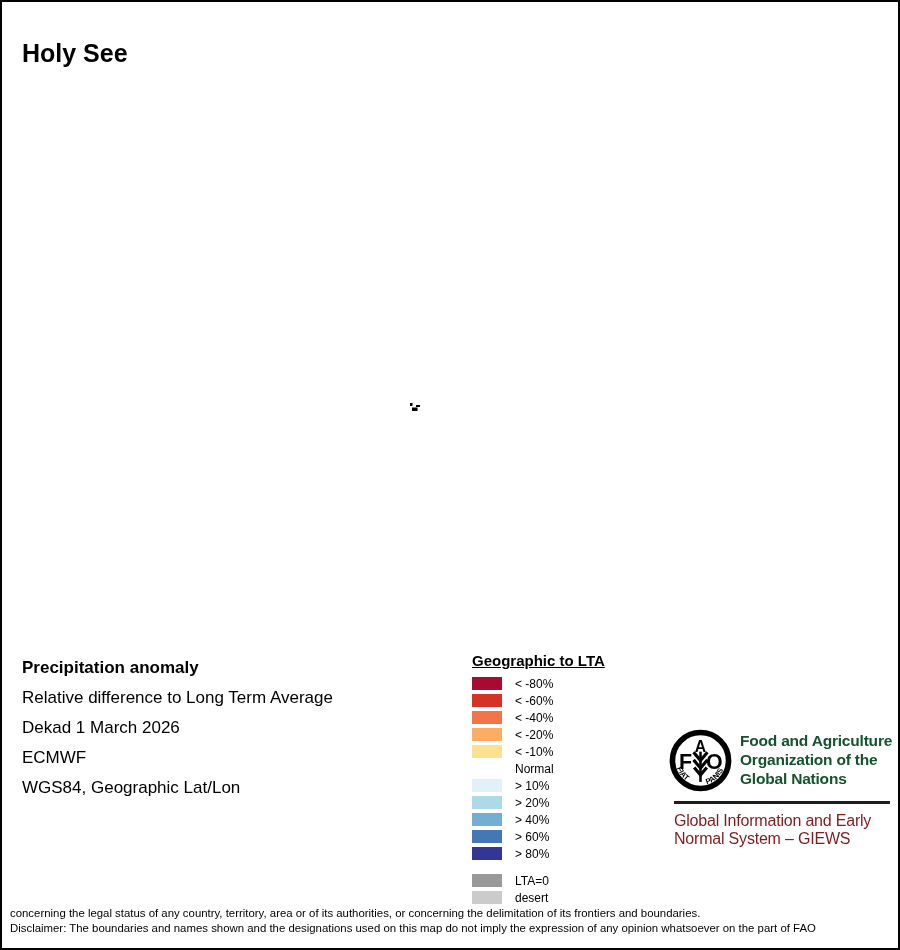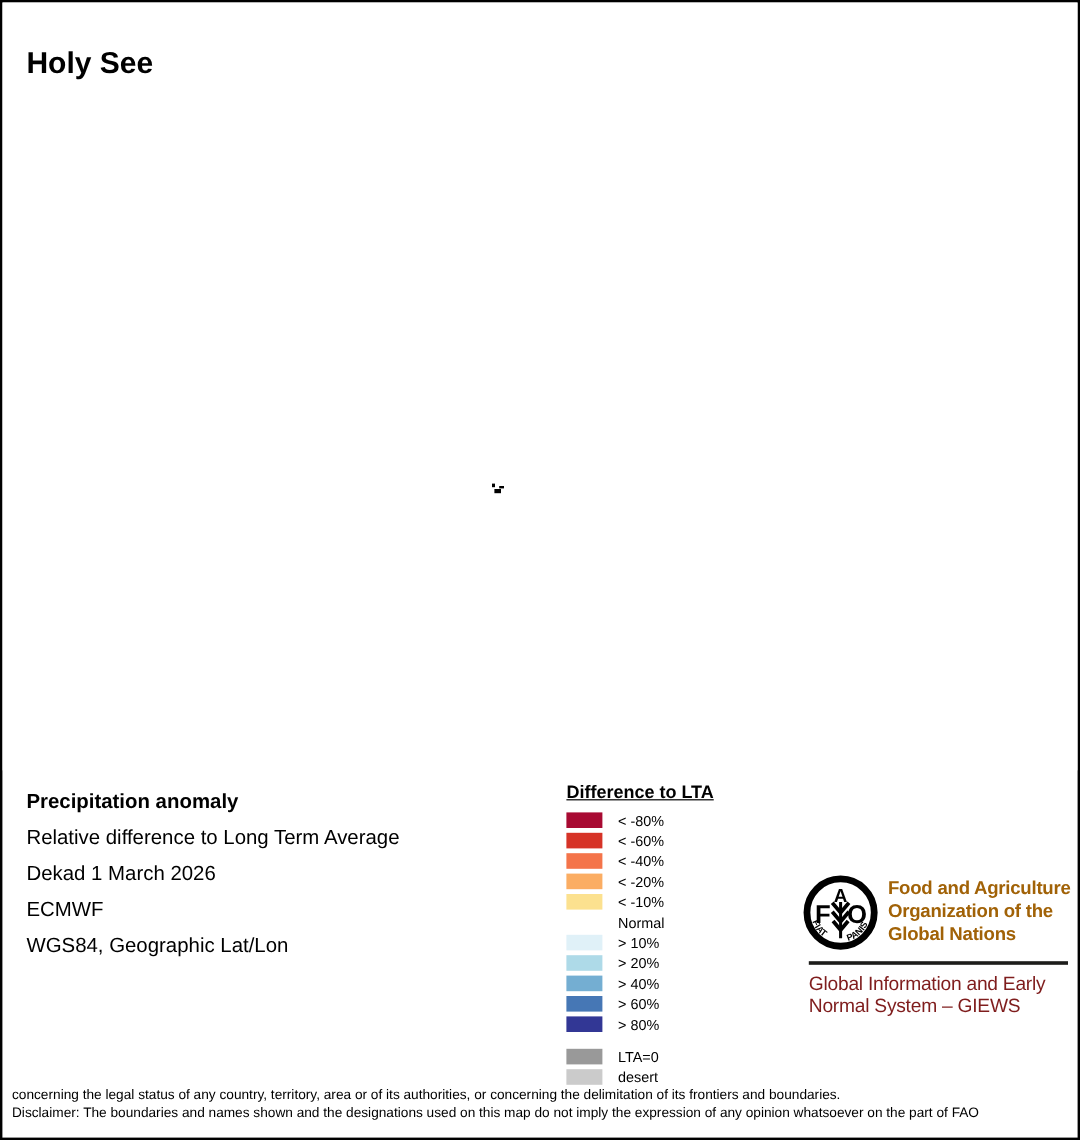--- a/index.html
+++ b/index.html
@@ -54,21 +54,21 @@
     margin-right: 13px;
     flex: 0 0 auto;
   }
   .legend-label { font-size: 12px; white-space: nowrap; }
   .legend-spacer { height: 10px; }
 
   .fao-logo { position: absolute; left: 667px; top: 727px; width: 63px; height: 63px; }
   .fao-org {
     position: absolute; left: 738px; top: 729px;
     font-size: 15.5px; font-weight: bold; line-height: 19px;
-    letter-spacing: -0.2px; color: #a16207; white-space: nowrap;
+    letter-spacing: -0.2px; color: #14532d; white-space: nowrap;
   }
   .fao-divider {
     position: absolute; left: 672px; top: 799px;
     width: 216px; height: 2.5px; background: #1d1d1b;
   }
   .giews {
     position: absolute; left: 672px; top: 810px;
     font-size: 16px; line-height: 17.5px;
     letter-spacing: -0.2px; color: #7f1d1d; white-space: nowrap;
   }
@@ -95,21 +95,21 @@
 
   <div>
     <div class="info-line info-heading" style="top:656px">Precipitation anomaly</div>
     <div class="info-line" style="top:686px">Relative difference to Long Term Average</div>
     <div class="info-line" style="top:716px">Dekad 1 March 2026</div>
     <div class="info-line" style="top:746px">ECMWF</div>
     <div class="info-line" style="top:776px">WGS84, Geographic Lat/Lon</div>
   </div>
 
   <div class="legend">
-    <div class="legend-title">Difference to LTA</div>
+    <div class="legend-title">Geographic to LTA</div>
     <div id="legend-rows">
         <div class="legend-row">
           <span class="legend-swatch" style="background: rgb(168, 10, 50);"></span>
           <span class="legend-label">&lt; -80%</span>
         </div>
         <div class="legend-row">
           <span class="legend-swatch" style="background: rgb(214, 51, 39);"></span>
           <span class="legend-label">&lt; -60%</span>
         </div>
         <div class="legend-row">

